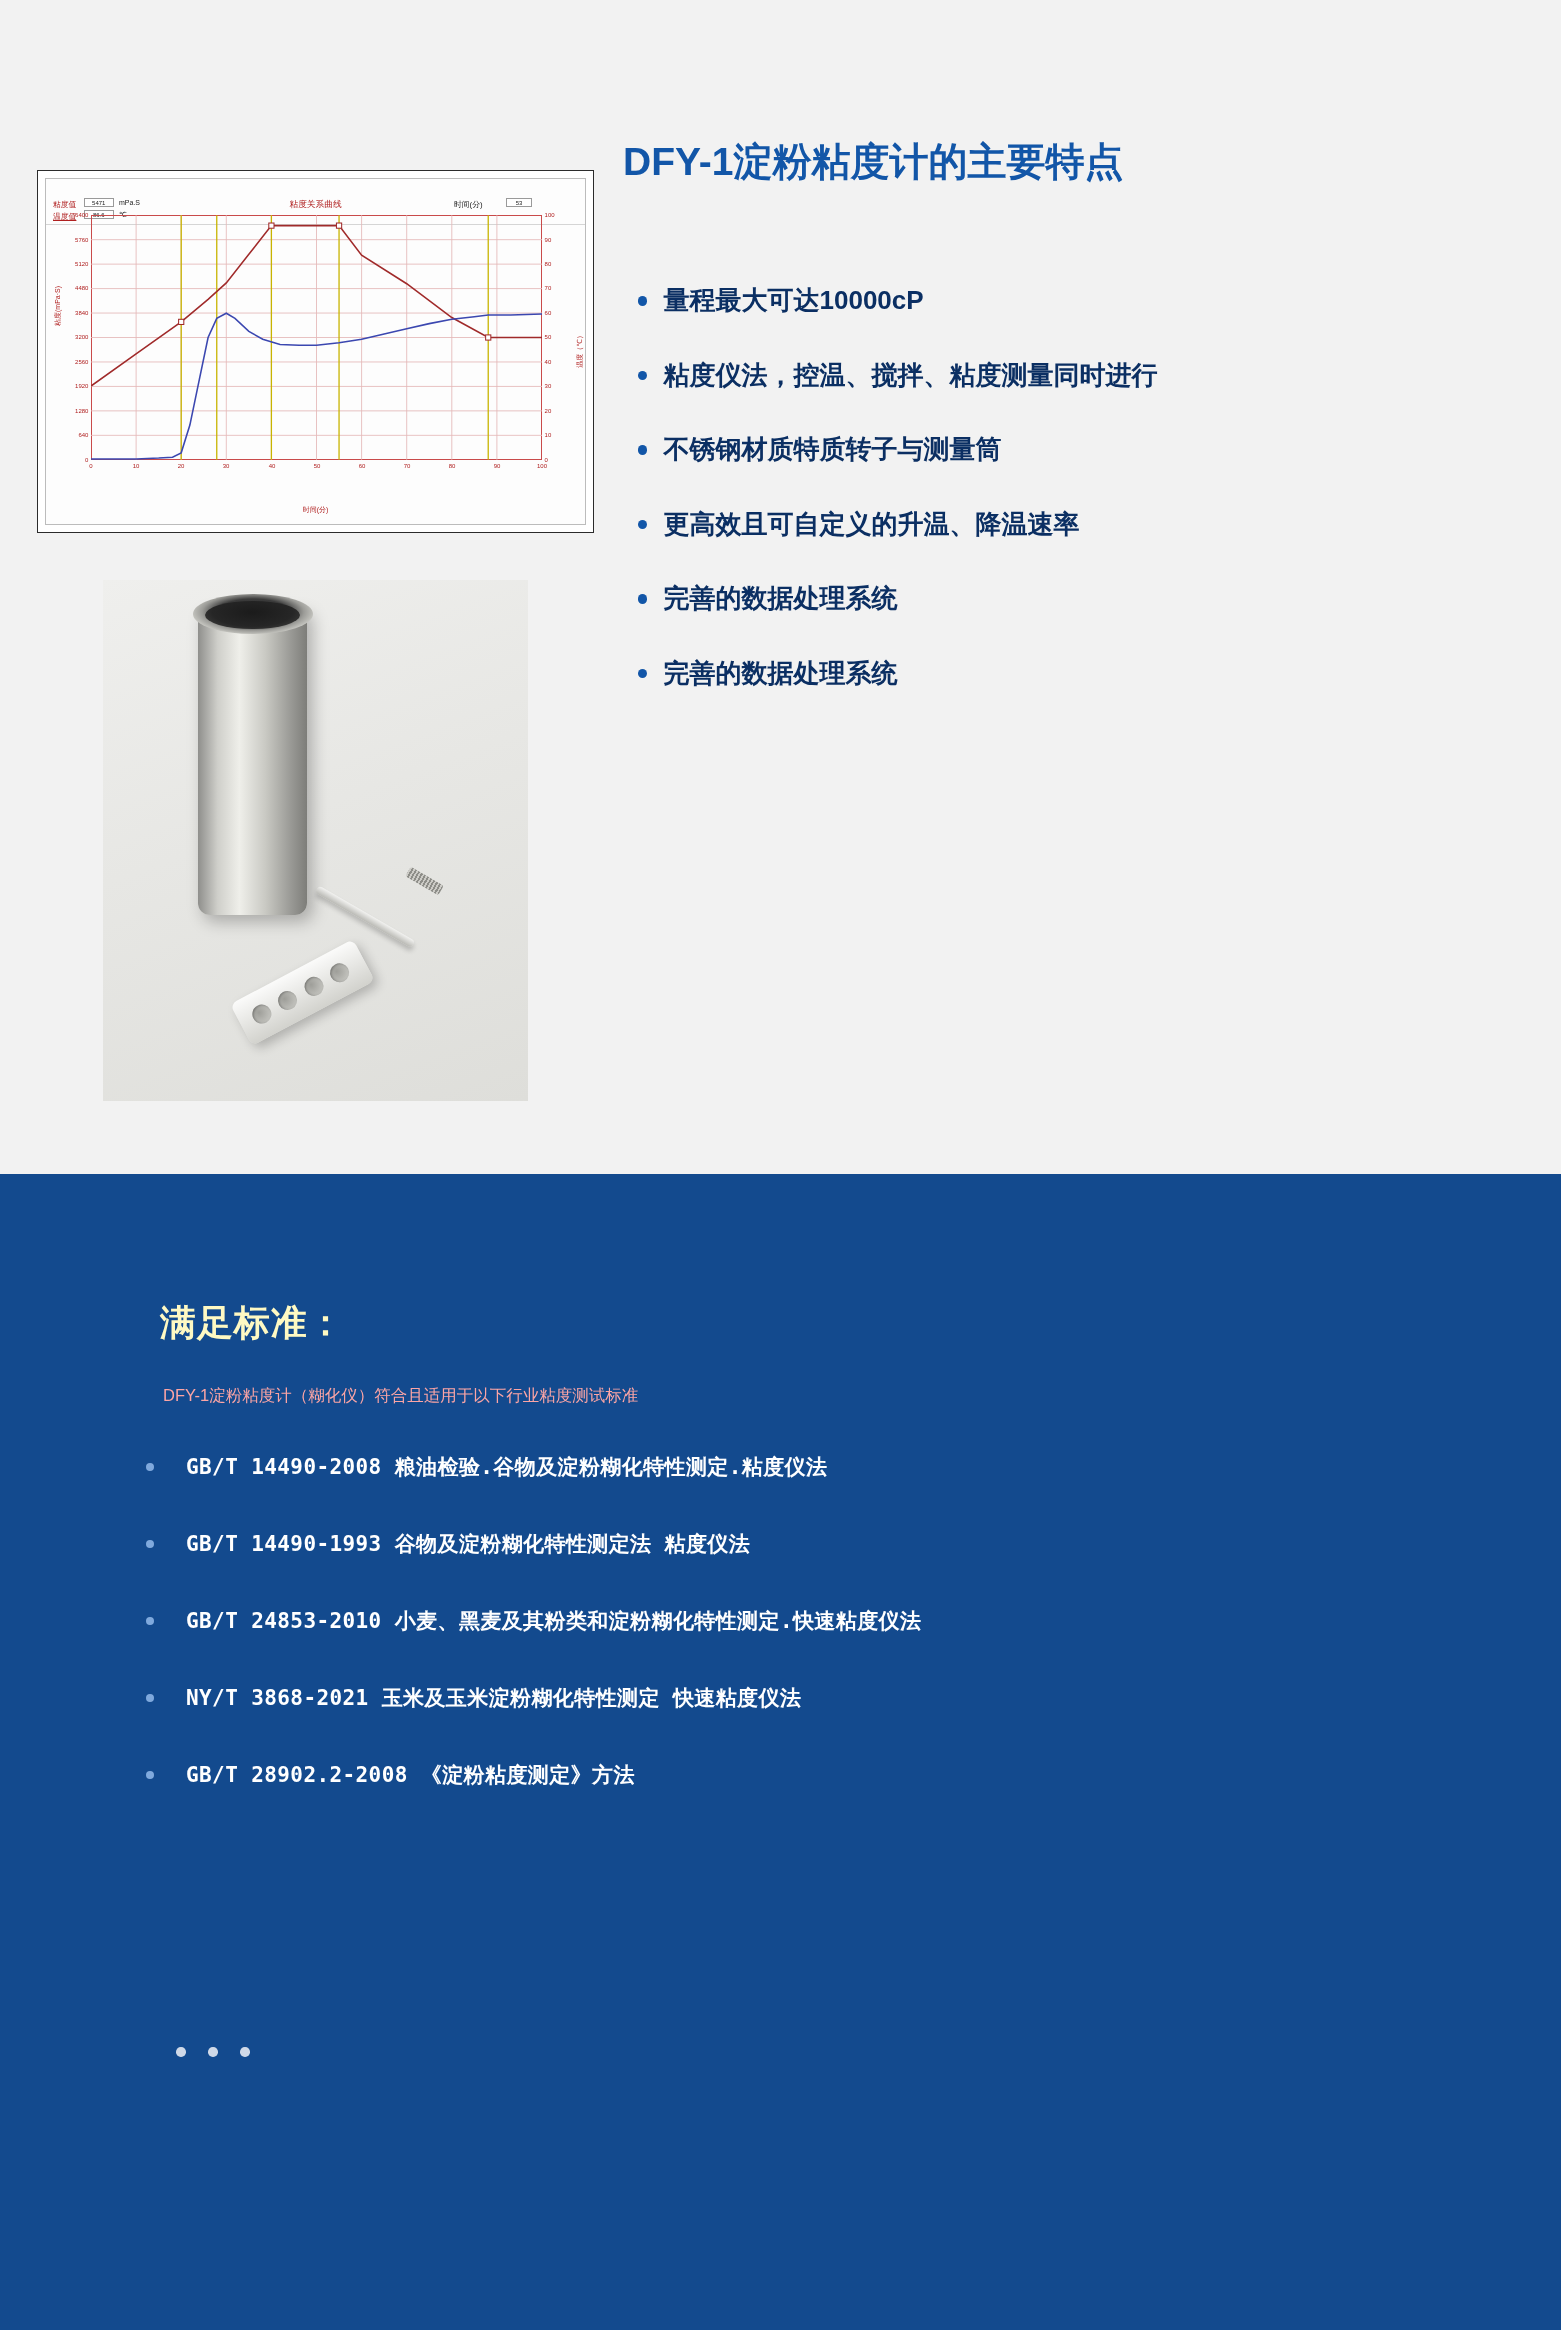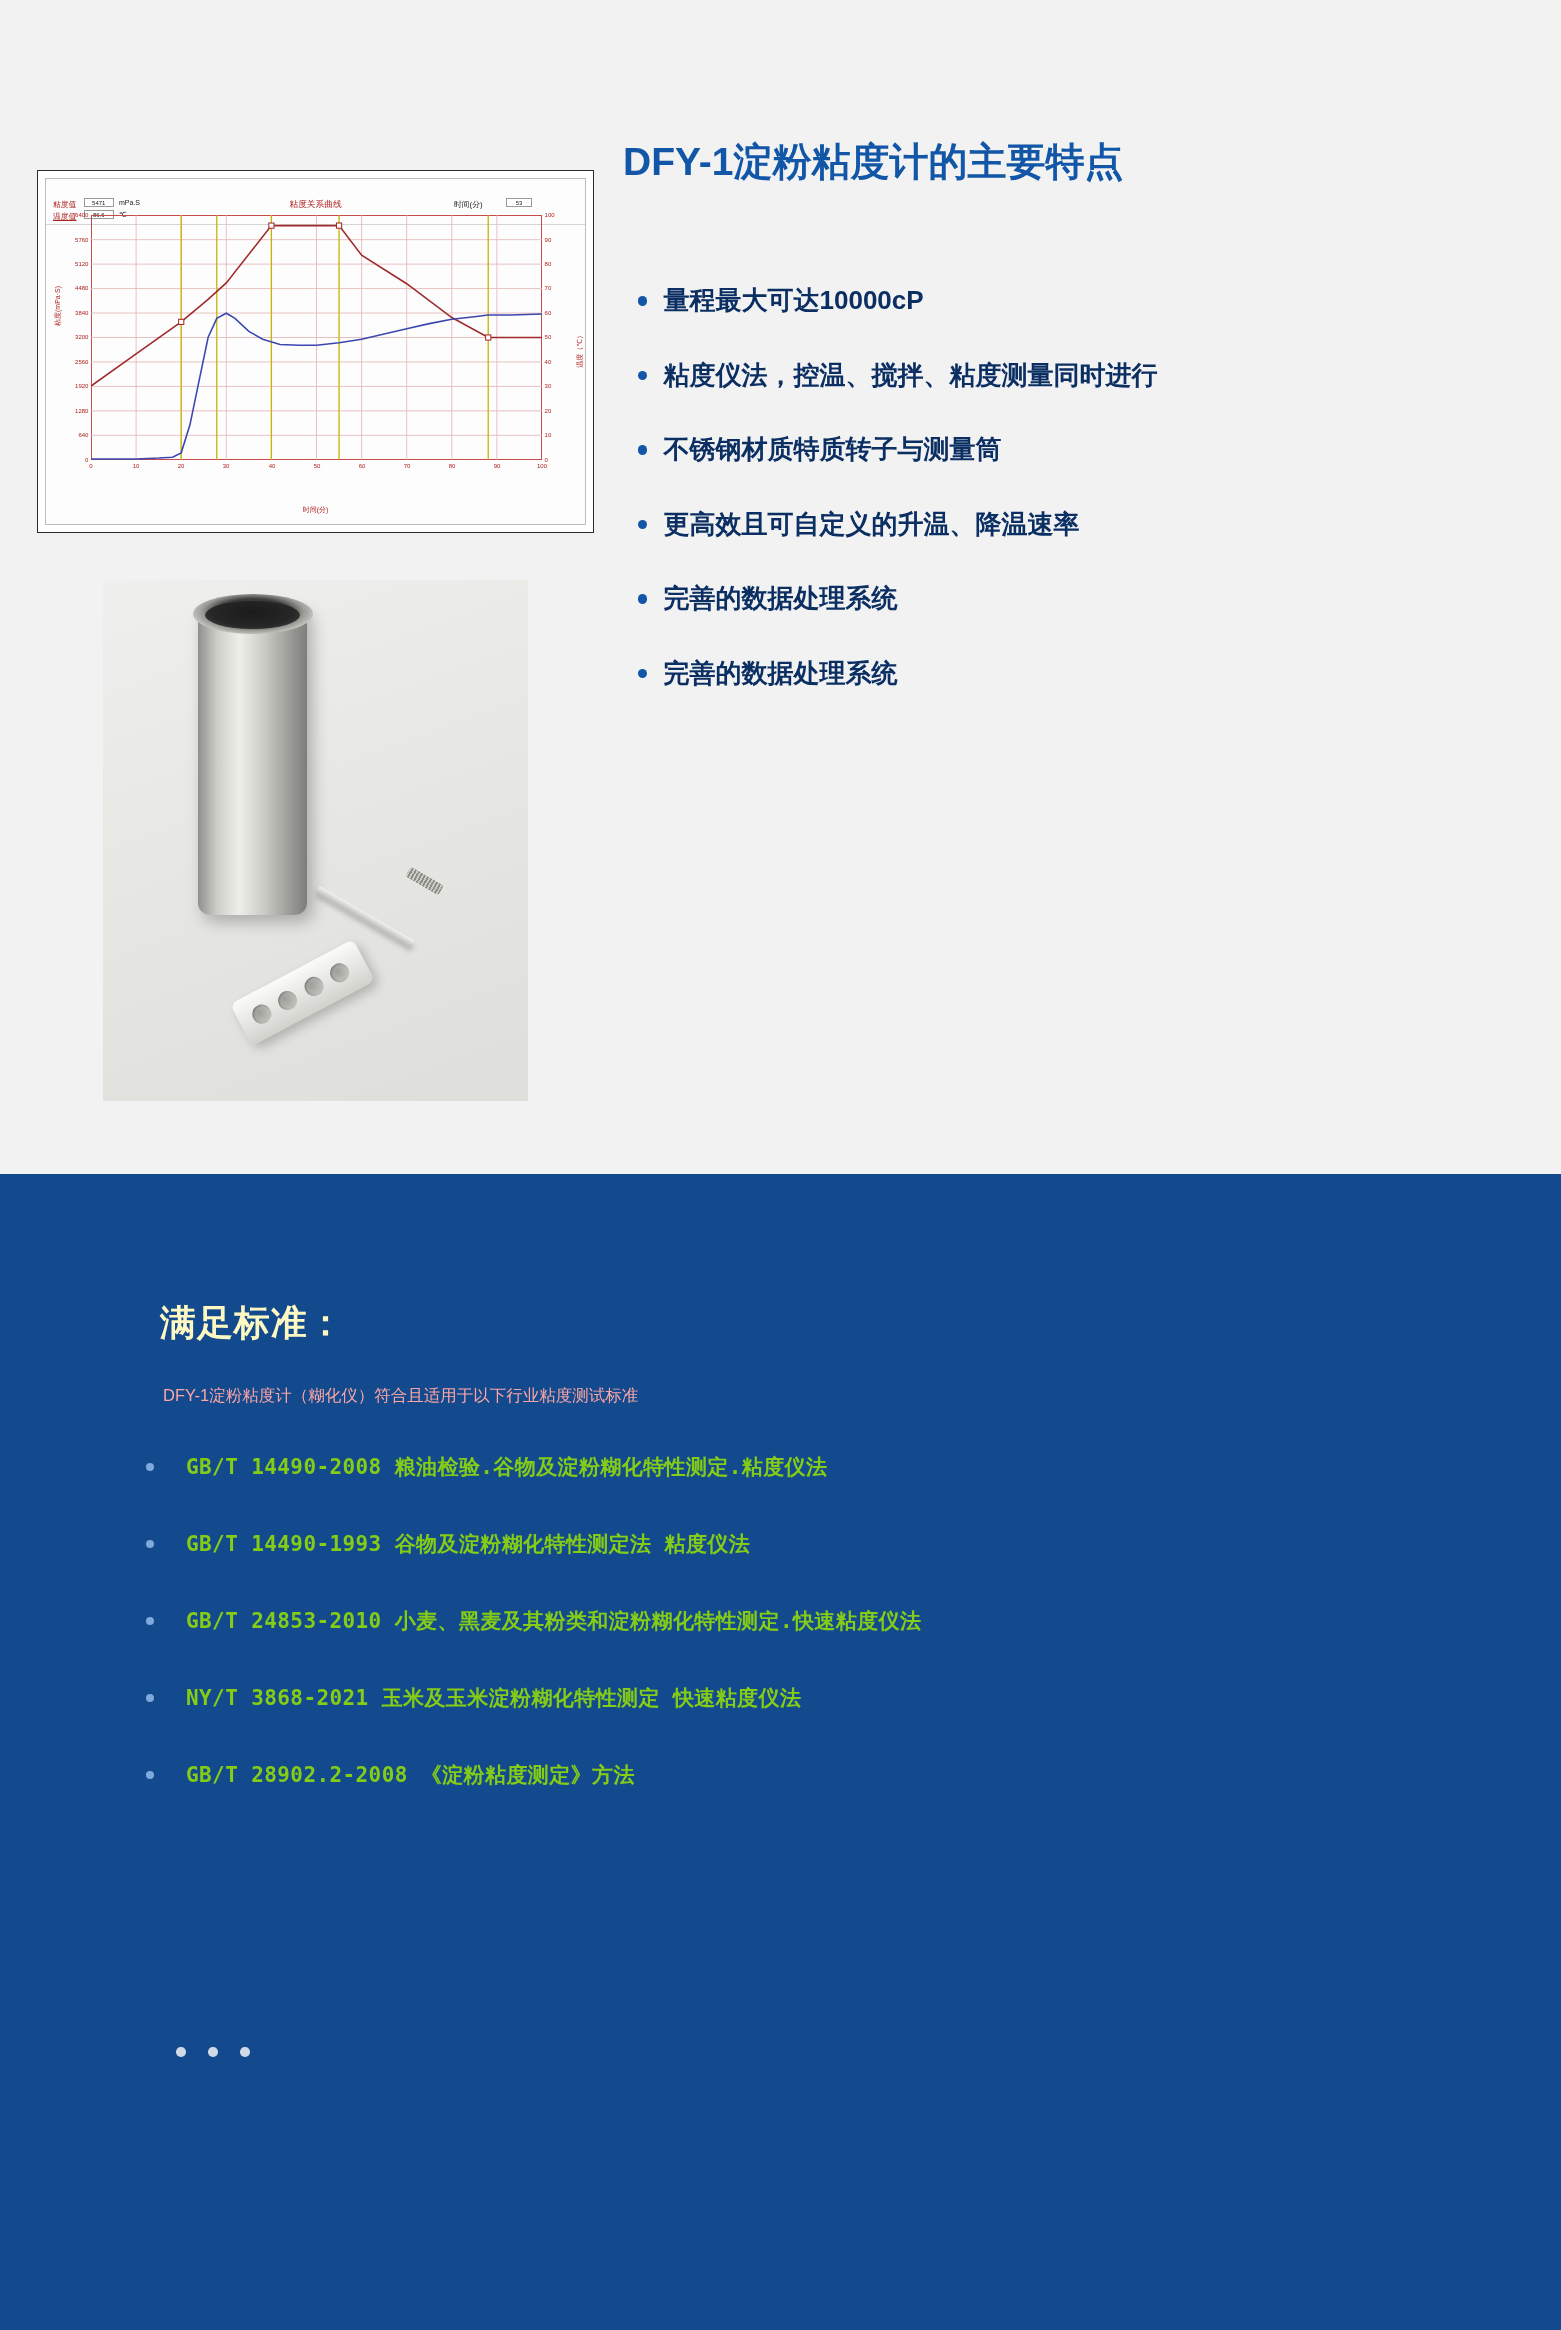--- a/index.html
+++ b/index.html
@@ -317,21 +317,21 @@
     left: 139px;
     top: 279px;
     width: 1302px;
   }
   .std-item {
     position: relative;
     padding-left: 47px;
     margin-bottom: 49px;
     font-size: 21px;
     font-weight: bold;
-    color: #84cc16;
+    color: #ffffff;
     font-family: "DejaVu Sans Mono", "Liberation Mono", monospace;
     letter-spacing: 0.4px;
     white-space: nowrap;
   }
   .std-item .dot {
     position: absolute;
     left: 7px;
     top: 10.4px;
     width: 7.8px;
     height: 7.8px;

